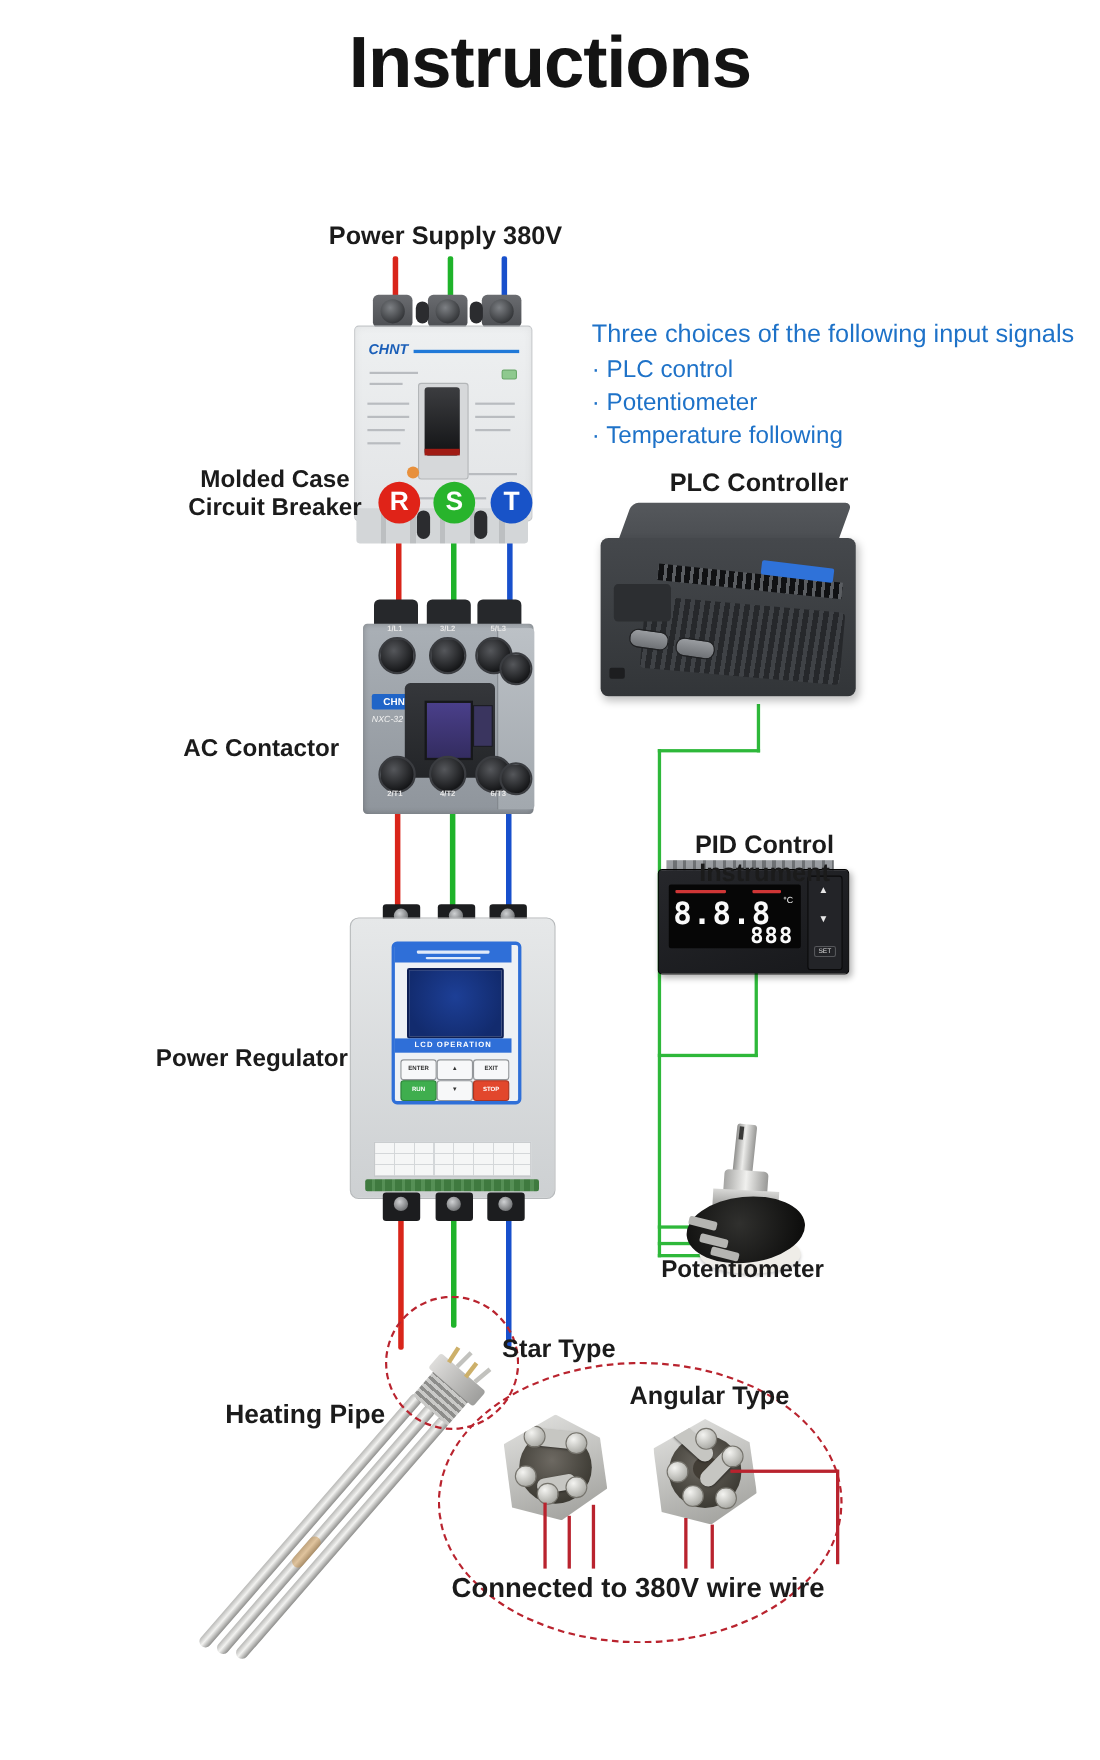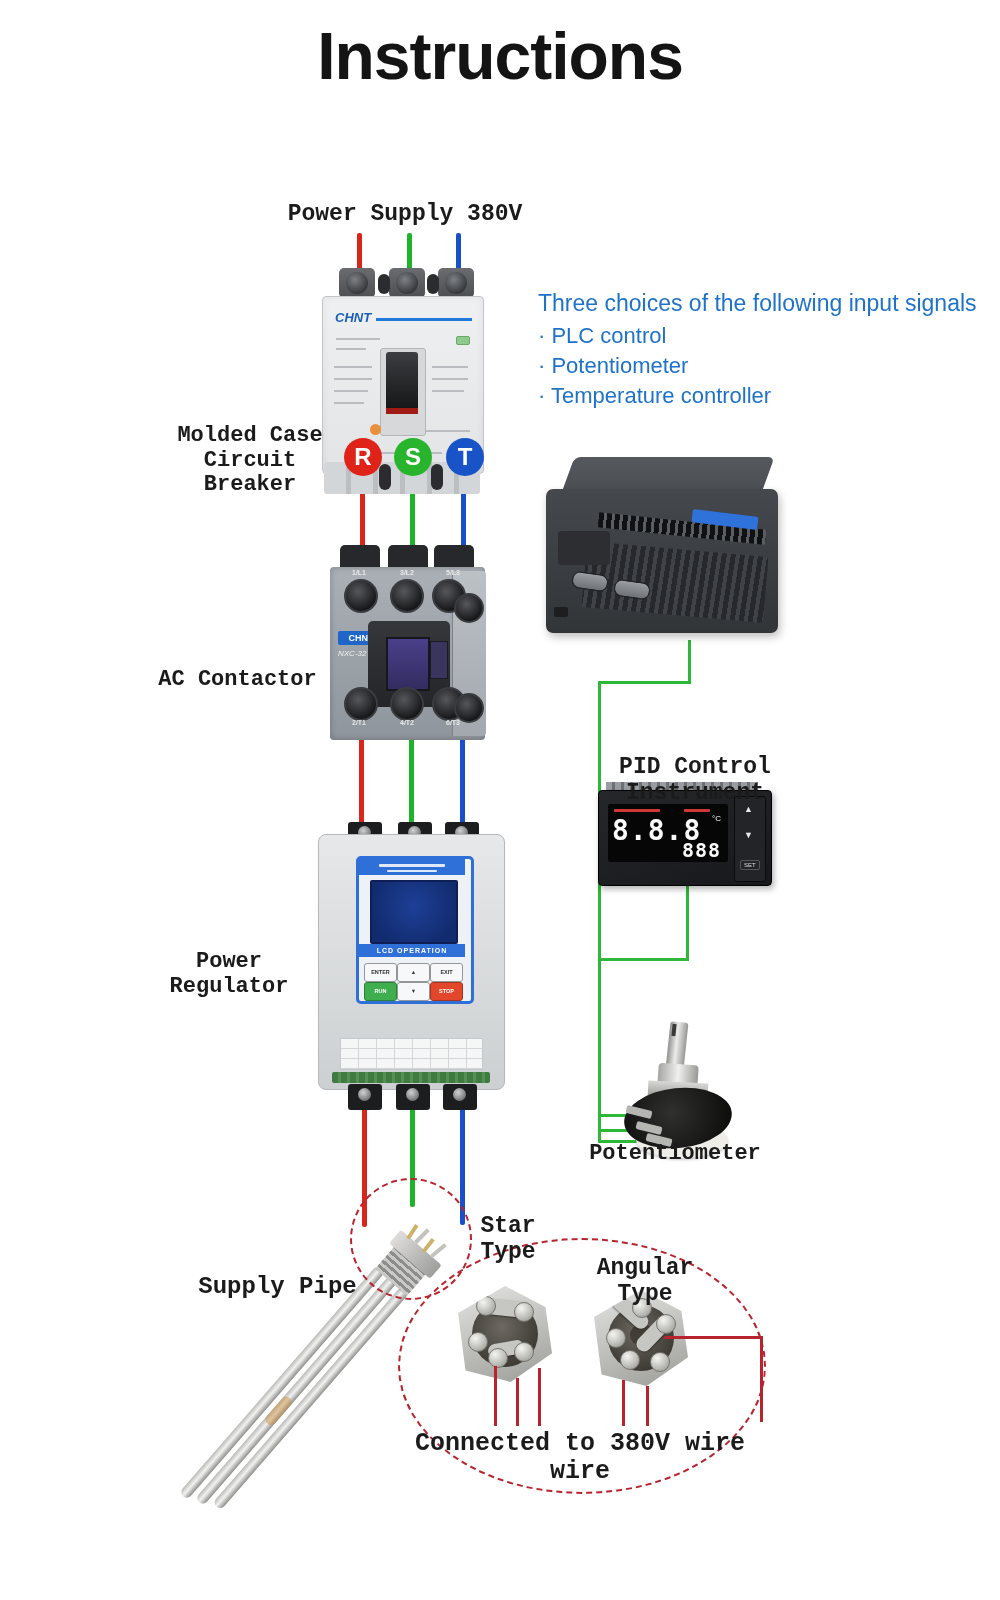--- a/index.html
+++ b/index.html
@@ -4,21 +4,21 @@
 <style>
   html,body{margin:0;padding:0;background:#ffffff;}
   body{width:1000px;height:1600px;position:relative;overflow:hidden;
        font-family:"Liberation Sans",sans-serif;}
   .abs{position:absolute;}
   .canvas{position:absolute;left:0;top:0;width:1000px;height:1224px;background:#fff;}
 
   .title{position:absolute;left:0;top:18px;width:1000px;text-align:center;
          font-size:66px;font-weight:900;color:#141414;letter-spacing:-1px;z-index:6;margin:0;}
 
-  .lbl{position:absolute;font-weight:bold;color:#1b1b1b;text-align:center;z-index:6;line-height:1.12;font-family:Liberation Mono, monospace;}
+  .lbl{position:absolute;font-weight:bold;color:#1b1b1b;text-align:center;z-index:6;line-height:1.12;}
 
   .wire{position:absolute;width:5px;border-radius:2px;z-index:2;}
   .wr{background:#d9251a;} .wg{background:#1fb32a;} .wb{background:#1850cc;}
   .sigv{position:absolute;width:3px;background:#2eb83a;z-index:2;}
   .sigh{position:absolute;height:3px;background:#2eb83a;z-index:2;}
 
   .blue-block{position:absolute;left:538px;top:290px;z-index:6;color:#1e72c8;}
   .blue-block .h{font-size:23px;margin-bottom:4px;}
   .blue-block .i{font-size:22px;line-height:30px;}
 
@@ -162,23 +162,24 @@
 
   <div class="lbl" style="left:155px;top:424px;width:190px;font-size:22px;">
     <div>Molded Case</div>
     <div>Circuit Breaker</div>
   </div>
 
   <div class="blue-block">
     <div class="h">Three choices of the following input signals</div>
     <div class="i">· PLC control</div>
     <div class="i">· Potentiometer</div>
-    <div class="i">· Temperature controller</div>
-  </div>
-
+    <div class="i">· Temperature following</div>
+  </div>
+
+  <div class="lbl" style="left:560px;top:426px;width:260px;font-size:23px;">PLC Controller</div>
 
   <div class="plc">
     <div class="abs" style="left:22px;top:2px;width:200px;height:58px;background:linear-gradient(180deg,#55585c,#44474b);
          transform:skewX(-20deg);border-radius:6px;"></div>
     <div class="abs" style="left:4px;top:34px;width:232px;height:144px;background:linear-gradient(180deg,#45484c,#323538);
          border-radius:7px;box-shadow:2px 4px 8px rgba(0,0,0,.25);"></div>
     <div class="abs" style="left:56px;top:66px;width:168px;height:15px;transform:rotate(6deg);
          background:repeating-linear-gradient(90deg,#101113 0 5px,#5a5d61 5px 8px);"></div>
     <div class="abs" style="left:150px;top:58px;width:66px;height:13px;background:#2f72d9;transform:rotate(7deg);border-radius:2px;"></div>
     <div class="abs" style="left:42px;top:94px;width:182px;height:66px;transform:rotate(5deg);border-radius:4px;
@@ -312,21 +313,21 @@
     <div class="abs" style="left:326px;top:-4px;width:18px;height:54px;border-radius:3px;
          background:linear-gradient(180deg,#dedddb,#9e9e9c);"></div>
     <div class="abs" style="left:342px;top:4px;width:16px;height:4px;background:#cdb06a;transform:rotate(-8deg);"></div>
     <div class="abs" style="left:344px;top:14px;width:18px;height:4px;background:#c2c2be;transform:rotate(4deg);"></div>
     <div class="abs" style="left:342px;top:25px;width:16px;height:4px;background:#cdb06a;transform:rotate(-3deg);"></div>
     <div class="abs" style="left:344px;top:36px;width:18px;height:4px;background:#c2c2be;transform:rotate(9deg);"></div>
   </div>
 
   <div class="dashc" style="left:350px;top:1178px;width:118px;height:118px;"></div>
 
-  <div class="lbl" style="left:190px;top:1274px;width:175px;font-size:24px;">Supply Pipe</div>
+  <div class="lbl" style="left:190px;top:1274px;width:175px;font-size:24px;">Heating Pipe</div>
 
   <div class="dashc" style="left:398px;top:1238px;width:364px;height:252px;"></div>
 
   <div class="lbl" style="left:448px;top:1214px;width:120px;font-size:23px;">Star Type</div>
   <div class="lbl" style="left:570px;top:1256px;width:150px;font-size:23px;">Angular Type</div>
 
   <div class="hexhead" style="left:458px;top:1286px;">
     <div class="hex-core"></div>
     <div class="hex-plate" style="left:22px;top:14px;width:52px;height:16px;transform:rotate(6deg);"></div>
     <div class="hex-plate" style="left:30px;top:56px;width:36px;height:14px;transform:rotate(-10deg);"></div>

